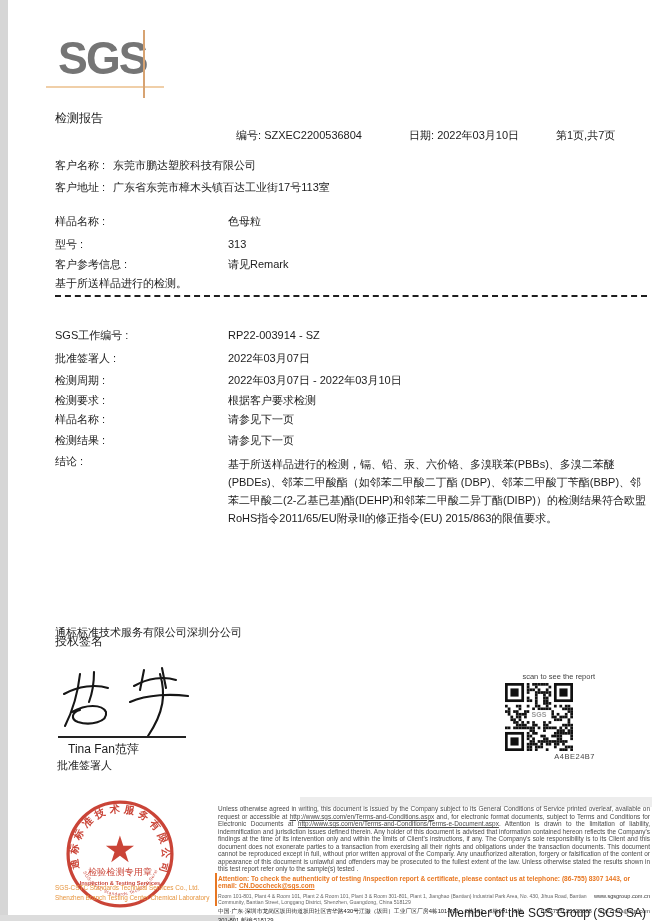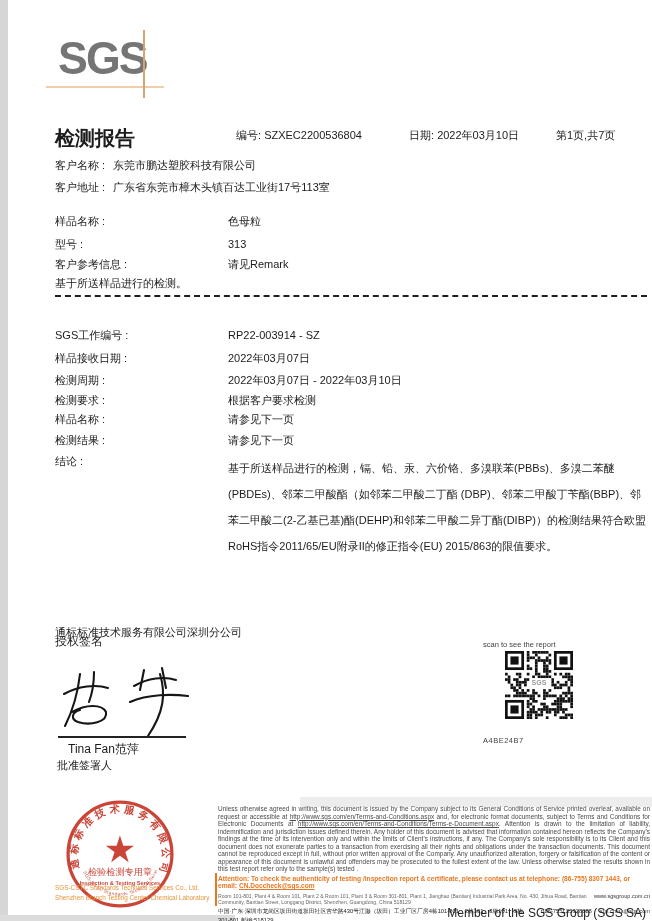--- a/index.html
+++ b/index.html
@@ -12,41 +12,41 @@
   
   .edge-left{left:0;top:0;width:8px;height:921px;background:#d6d6d6}
   .band-right{left:300px;top:797px;width:352px;height:10px;background:#ededed}
   .band-bottom{left:0;top:915px;width:235px;height:6px;background:#dcdcdc}
   
   .logo{left:58px;top:34px;font-size:47px;font-weight:bold;color:#757575;
         letter-spacing:-2px;transform:scaleX(.95);transform-origin:left top;line-height:1}
   .logo-h{left:46px;top:86px;width:118px;height:2px;background:#f0cfa8}
   .logo-v{left:143px;top:30px;width:2px;height:68px;background:#d7a372}
   
-  .title{left:55px;top:125px;font-size:20px;font-weight:bold}
+  .title{left:55px;top:110px;font-size:12px;font-weight:normal}
   .hmeta{top:128px;font-size:11px}
   
   .row{position:absolute;left:55px;width:595px;font-size:11px;line-height:13px;white-space:nowrap}
   .row .lbl{position:absolute;left:0}
   .row .v1{position:absolute;left:58px}
   .row .v2{position:absolute;left:173px}
   .note{left:55px;top:276px;font-size:11px}
   .dash{left:55px;top:295px;width:592px;border-top:2px dashed #1f1f1f}
-  .concl{position:absolute;left:173px;top:0;width:420px;font-size:11px;line-height:26px;white-space:normal}
+  .concl{position:absolute;left:173px;top:0;width:420px;font-size:11px;line-height:18px;white-space:normal}
   
   .sig-co{left:55px;top:625px;font-size:11px}
   .sig-auth{left:55px;top:633px;font-size:12px}
   .sig-img{left:56px;top:664px}
   .sig-line{left:58px;top:736px;width:128px;border-top:2px solid #222}
   .sig-name{left:68px;top:741px;font-size:12px}
   .sig-role{left:57px;top:758px;font-size:11px}
   
-  .qr-wrap{left:483px;top:640px;width:112px;text-align:left}
+  .qr-wrap{left:483px;top:672px;width:112px;text-align:right}
   .qr-cap{font-size:7.5px;color:#444;margin-bottom:2px}
-  .qr-id{font-size:7.5px;color:#444;margin-top:17px;letter-spacing:.5px}
+  .qr-id{font-size:7.5px;color:#444;margin-top:1px;letter-spacing:.5px}
   
   .stamp{left:60px;top:799px}
   .stamp-en{left:55px;top:883px;width:210px;font-size:6.4px;line-height:9.5px;color:#e6953f}
   .f-right{left:218px;top:805px;width:432px}
   .legal{font-size:6.45px;line-height:7.5px;color:#4a4a4a;text-align:justify}
   .legal .u{text-decoration:underline}
   .attn{font-size:6.6px;line-height:7.6px;color:#e87722;font-weight:bold;margin-top:2px}
   .attn .u{text-decoration:underline}
   .addr-en{display:flex;align-items:baseline;margin-top:3px}
   .addr-en .a{font-size:5.1px;color:#666;width:372px}
@@ -97,21 +97,21 @@
   </div>
 <div class="abs note">基于所送样品进行的检测。</div>
 
 <div class="abs dash"></div>
 
 <div class="row" style="top:329px">
     <span class="lbl">SGS工作编号 :</span>
     <span class="v2">RP22-003914 - SZ</span>
   </div>
 <div class="row" style="top:352px">
-    <span class="lbl">样品接收日期 :</span>
+    <span class="lbl">批准签署人 :</span>
     <span class="v2">2022年03月07日</span>
   </div>
 <div class="row" style="top:374px">
     <span class="lbl">检测周期 :</span>
     <span class="v2">2022年03月07日 - 2022年03月10日</span>
   </div>
 <div class="row" style="top:394px">
     <span class="lbl">检测要求 :</span>
     <span class="v2">根据客户要求检测</span>
   </div>

